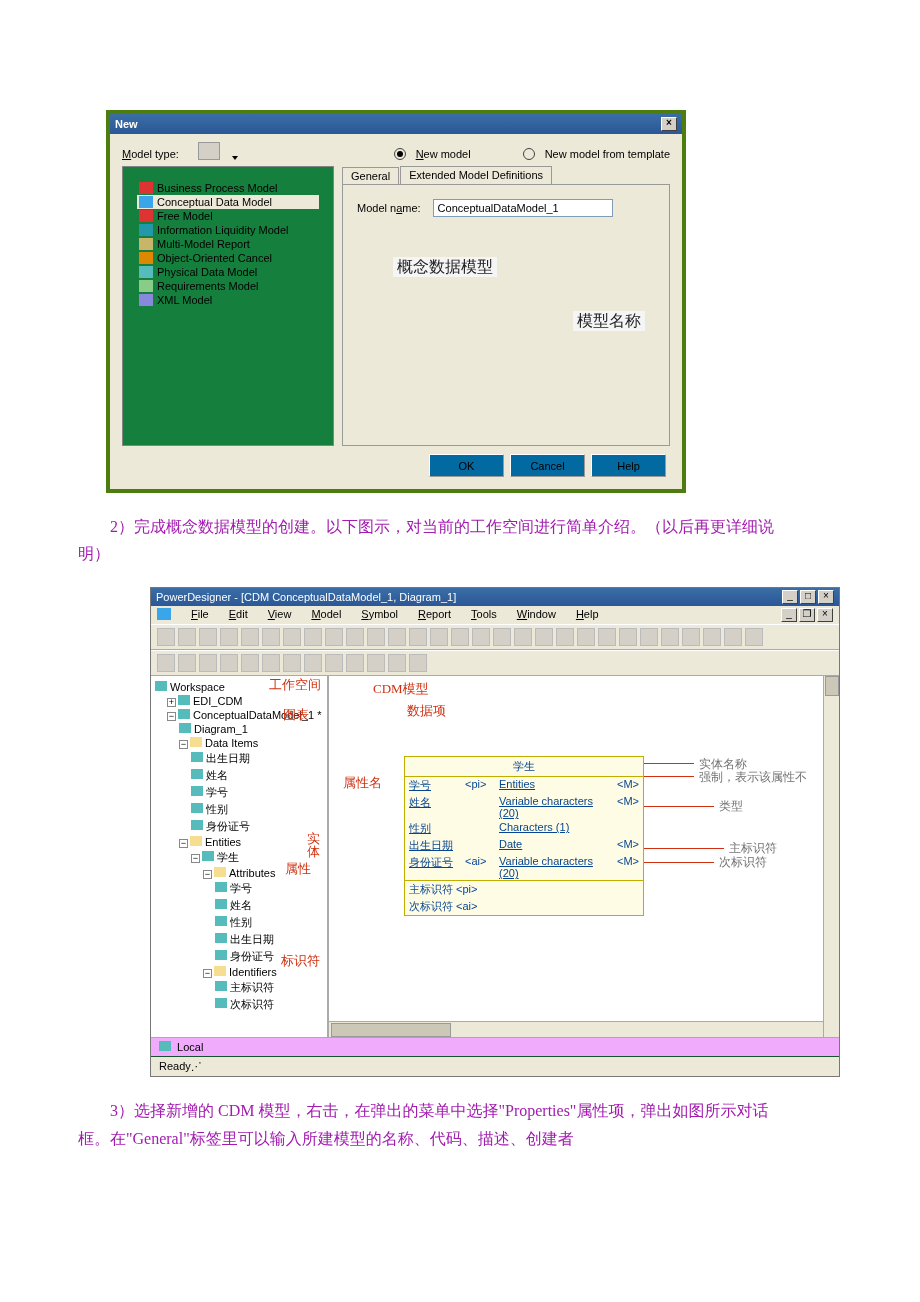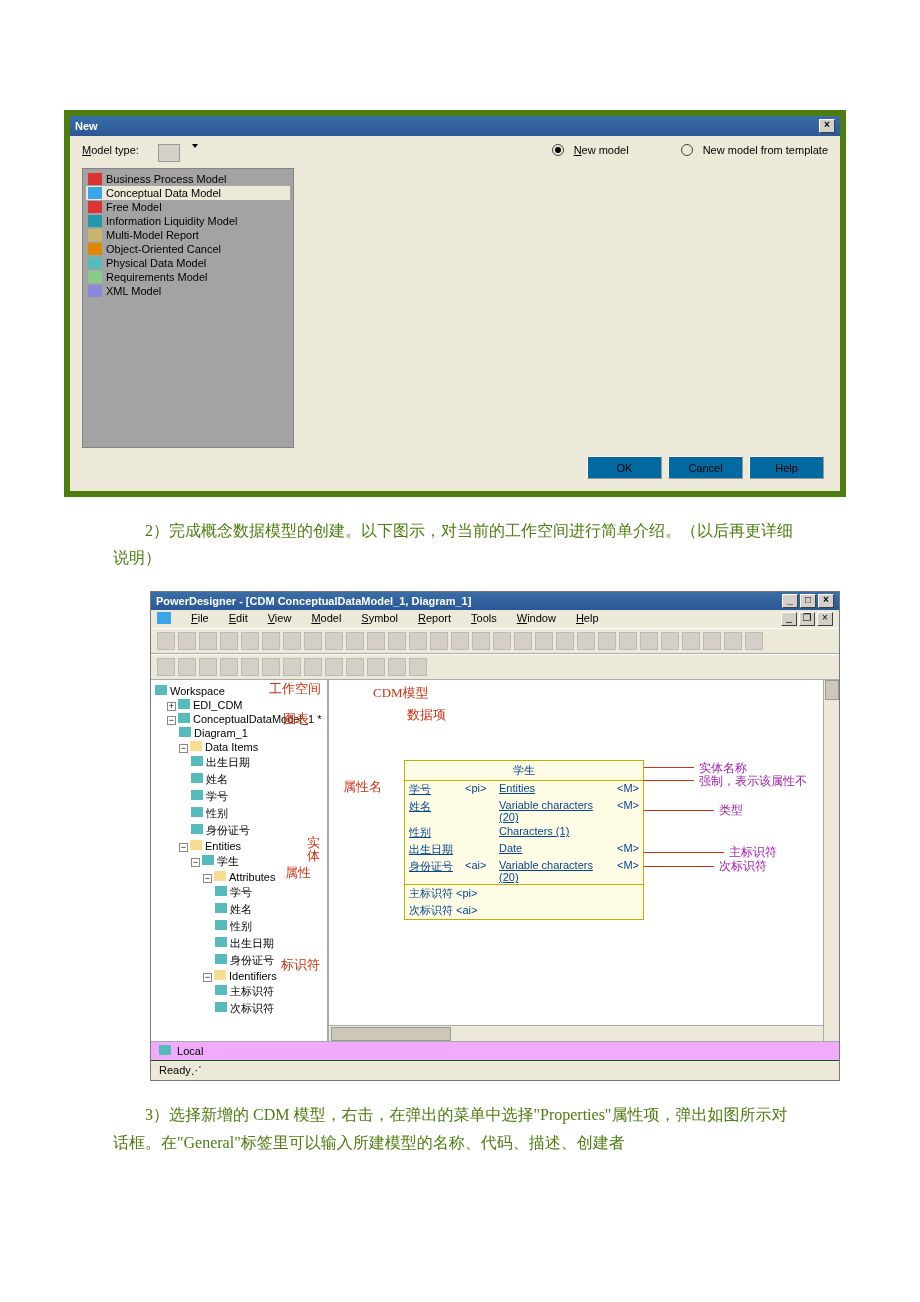--- a/index.html
+++ b/index.html
@@ -1,31 +1,31 @@
 <!DOCTYPE html>
 <html><head>
 <meta charset="utf-8">
 <style>
 *{box-sizing:border-box;margin:0;padding:0;font-family:"Microsoft Sans Serif",Tahoma,SimSun,sans-serif;font-size:11px}
 body{background:#fff;padding:0;width:920px}
 .page{padding:20px 0 0 0}
 
-.dlg{width:782px;margin:90px 0 0 64px;background:#ece9d8;border:6px solid #4d7c0f}
+.dlg{width:580px;margin:90px 0 0 106px;background:#ece9d8;border:4px solid #4d7c0f}
 .ttl{background:linear-gradient(#3a6ea5,#2b5797);color:#fff;padding:3px 5px;display:flex;justify-content:space-between;align-items:center;font-weight:bold}
 .xbtn{width:16px;height:14px;background:#d4d0c8;border:1px solid #fff;border-right-color:#404040;border-bottom-color:#404040;color:#000;font-size:10px;line-height:10px;text-align:center;font-family:Arial}
 .dlgbody{padding:8px 12px 12px 12px}
-.row1{display:flex;align-items:flex-start;gap:6px;padding-bottom:6px}
+.row1{display:flex;align-items:flex-end;gap:6px;padding-bottom:6px}
 .lab{min-width:70px}
 .u{text-decoration:underline}
 .iconbtn{width:22px;height:18px;border:1px solid #999;background:#d4d0c8;margin-left:auto;margin-right:4px}
 .dd{width:0;height:0;border-left:3px solid transparent;border-right:3px solid transparent;border-top:4px solid #000;display:inline-block;margin-left:2px}
 .radio{width:12px;height:12px;border:1px solid #444;border-radius:50%;display:inline-block;position:relative;margin-right:4px;vertical-align:middle}
 .radio.on::after{content:'';width:6px;height:6px;background:#000;border-radius:50%;position:absolute;top:2px;left:2px}
 .cols{display:flex;gap:8px}
-.list{width:212px;height:280px;background:#a3a3a3;border:1px solid #848484;padding:3px;overflow:auto}
+.list{width:212px;height:280px;background:#15803d;border:1px solid #848484;padding:14px;overflow:auto}
 .li{display:flex;align-items:center;gap:4px;padding:1px 2px;white-space:nowrap}
 .li.sel{background:#ece9d8}
 .ic{width:14px;height:12px;display:inline-block}
 .ic-bp{background:linear-gradient(#d33,#d33)}
 .ic-cd{background:#3aa5e8}
 .ic-fm{background:#d33}
 .ic-il{background:#29a}
 .ic-mm{background:#c8b56a}
 .ic-oo{background:#d80}
 .ic-pd{background:#5bb}
@@ -35,24 +35,24 @@
 .tabs{display:flex}
 .tab{padding:2px 8px;background:#ece9d8;border:1px solid #999;border-bottom:none;margin-right:1px}
 .tab.on{background:#ece9d8;border-bottom:1px solid #ece9d8;position:relative;top:1px}
 .pane{border:1px solid #999;flex:1;padding:14px;position:relative}
 .fld{display:flex;align-items:center;gap:12px}
 .inp{border:1px solid #7f9db9;padding:2px 4px;width:180px;background:#fff}
 .ann{position:absolute;font:16px/1 SimSun;color:#222;background:#f5f5f5;padding:2px 4px}
 .btnrow{display:flex;justify-content:flex-end;gap:6px;padding:8px 4px 0 0}
 .btn{width:75px;height:23px;background:#0369a1;border:1px solid #999;border-top-color:#fff;border-left-color:#fff}
 
-.para{font:16px/1.7 SimSun;margin:20px 120px 20px 113px;color:#4d7c0f}
+.para{font:16px/1.7 SimSun;margin:20px 120px 20px 78px;color:#a21caf}
 
 .app{width:690px;height:490px;margin:0 0 0 150px;background:#ece9d8;border:1px solid #777;display:flex;flex-direction:column}
-.appttl{background:linear-gradient(#3a6ea5,#2b5797);color:#fff;padding:2px 5px;display:flex;justify-content:space-between;align-items:center;font-weight:bold}
+.appttl{background:linear-gradient(#3a6ea5,#2b5797);color:#fff;padding:2px 5px;display:flex;justify-content:space-between;align-items:center;font-weight:normal}
 .wbtns{display:flex;gap:2px}
 .menubar{background:#ece9d8;padding:2px 6px;display:flex;gap:20px}
 .menubar span{cursor:default}
 .toolbar{background:#ece9d8;border-top:1px solid #fff;border-bottom:1px solid #aaa;padding:3px 6px;display:flex;gap:3px;flex-wrap:wrap}
 .tb{width:18px;height:18px;background:#d4d0c8;border:1px solid #bbb}
 .appmain{flex:1;display:flex;overflow:hidden}
 .tree{width:178px;border-right:2px solid #aaa;background:#fff;padding:4px;font-size:11px;overflow:auto;position:relative}
 .nd{white-space:nowrap;padding:1px 0}
 .exp{display:inline-block;width:9px;height:9px;border:1px solid #888;line-height:7px;font-size:9px;text-align:center;margin-right:2px}
 .nicon{display:inline-block;width:12px;height:10px;background:#5bb;margin-right:3px}
@@ -61,21 +61,21 @@
 .canvas{flex:1;background:#fff;position:relative;overflow:hidden}
 .entbox{position:absolute;left:75px;top:80px;width:240px;background:#fffce6;border:1px solid #bfae00;font-size:11px}
 .enthdr{text-align:center;border-bottom:1px solid #bfae00;padding:2px;color:#064591}
 .entrow{display:flex;padding:1px 4px;color:#064591;gap:4px}
 .entrow .c1{width:52px;text-decoration:underline}
 .entrow .c2{width:30px;color:#064591}
 .entrow .c3{flex:1;text-decoration:underline}
 .entrow .c4{width:30px;text-align:right}
 .entft{border-top:1px solid #bfae00;padding:1px 4px;color:#064591}
 .redlab{position:absolute;color:#d03010;font:13px/1 SimSun}
-.cnvlab{position:absolute;color:#a21caf;font:12px/1 SimSun}
+.cnvlab{position:absolute;color:#737373;font:12px/1 SimSun}
 .status{background:#ece9d8;border-top:1px solid #14532d;padding:3px 8px;display:flex;justify-content:flex-start}
 .loctab{background:#f0abfc;border-top:1px solid #aaa;padding:3px 8px}
 .scroll-right{position:absolute;right:0;top:0;width:16px;height:100%;background:#ece9d8;border-left:1px solid #aaa}
 .scroll-right .thumb{position:absolute;top:0;left:1px;width:14px;height:20px;background:#cdc7b8;border:1px solid #999}
 .scroll-bot{position:absolute;left:0;bottom:0;right:16px;height:16px;background:#ece9d8;border-top:1px solid #aaa}
 .scroll-bot .thumb{position:absolute;left:2px;top:1px;width:120px;height:14px;background:#cdc7b8;border:1px solid #999}
 .line{position:absolute;background:#d03010;height:1px}
 </style>
 </head>
 <body>
@@ -130,20 +130,34 @@
               <span>Physical Data Model</span>
             </div>
         <div class="li">
               <span class="ic ic-rq"></span>
               <span>Requirements Model</span>
             </div>
         <div class="li">
               <span class="ic ic-xm"></span>
               <span>XML Model</span>
             </div>
+      </div>
+      <div class="rgt">
+        <div class="tabs">
+          <div class="tab on">General</div>
+          <div class="tab">Extended Model Definitions</div>
+        </div>
+        <div class="pane">
+          <div class="fld">
+            <span>Model n<span class="u">a</span>me:</span>
+            <input class="inp" value="ConceptualDataModel_1" style="">
+          </div>
+          <div class="ann" style="left:50px;top:72px">概念数据模型</div>
+          <div class="ann" style="right:24px;top:126px">模型名称</div>
+        </div>
       </div>
     </div>
     <div class="btnrow">
       <button class="btn">OK</button>
       <button class="btn">Cancel</button>
       <button class="btn">Help</button>
     </div>
   </div>
 </div>
 

